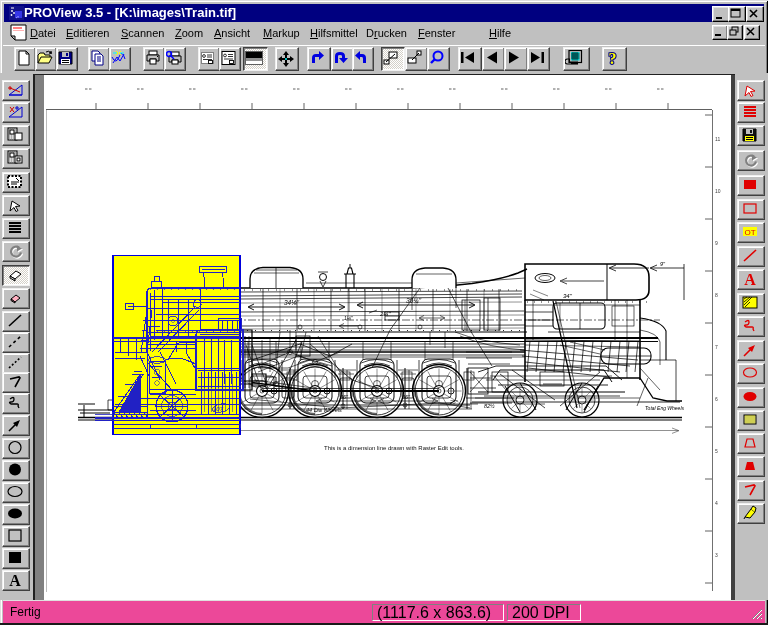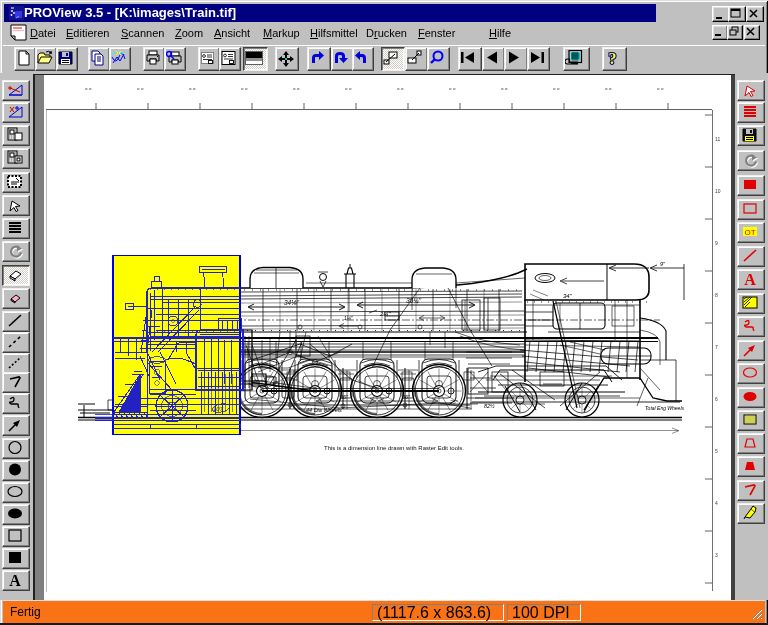--- a/index.html
+++ b/index.html
@@ -1,21 +1,21 @@
 <!DOCTYPE html>
 <html><head>
 <meta charset="utf-8">
 <style>
   html,body{margin:0;padding:0;}
   body{width:768px;height:625px;overflow:hidden;background:#c0c0c0;
        font-family:"Liberation Sans", sans-serif;position:relative;}
   .abs{position:absolute;}
   #frame{left:0;top:0;width:768px;height:625px;background:#c0c0c0;
     box-shadow: inset 1px 1px 0 #dfdfdf, inset -1px -1px 0 #000, inset 2px 2px 0 #fff, inset -2px -2px 0 #808080;}
-  #titlebar{left:4px;top:4px;width:652px;height:18px;background:#000080;color:#fff;
+  #titlebar{left:4px;top:4px;width:760px;height:18px;background:#000080;color:#fff;
     font-weight:bold;font-size:13px;line-height:18px;}
   #titletext{left:20px;top:0px;}
   .tbtn{width:16px;height:14px;background:#c0c0c0;
     border-top:1px solid #fff;border-left:1px solid #fff;
     border-right:1px solid #000;border-bottom:1px solid #000;
     box-shadow:inset -1px -1px 0 #808080, inset 1px 1px 0 #dfdfdf;}
   #menubar{left:3px;top:23px;width:762px;height:20px;background:#c0c0c0;font-size:11px;color:#000;}
   .mi{position:absolute;top:4px;}
   u{text-decoration:underline;}
   #toolbar{left:3px;top:45px;width:762px;height:28px;background:#c0c0c0;
@@ -32,21 +32,21 @@
   .sbtn svg{position:absolute;left:4px;top:1px;}
   .press{border-top:1px solid #404040;border-left:1px solid #404040;
     border-right:1px solid #efefef;border-bottom:1px solid #efefef;
     box-shadow:inset 1px 1px 0 #808080, inset -1px -1px 0 #fff;
     background-image:repeating-conic-gradient(#fff 0% 25%, #d4d0c8 0% 50%);background-size:2px 2px;}
   #lefttools{left:0px;top:73px;width:33px;height:527px;background:#c0c0c0;}
   #righttools{left:735px;top:73px;width:33px;height:527px;background:#c0c0c0;}
   #canvas{left:33px;top:73px;width:702px;height:527px;background:#808080;
     border-left:2px solid #202020;border-top:2px solid #202020;overflow:hidden;}
   #page{left:9px;top:0px;width:687px;height:525px;background:#ffffff;}
-  #status{left:3px;top:600px;width:762px;height:22px;background:#f97316;
+  #status{left:3px;top:600px;width:762px;height:22px;background:#ec4899;
     border-top:1px solid #dfdfdf;font-size:12px;color:#000;}
   .spanel{position:absolute;top:3px;height:15px;border:1px solid #808080;
     border-right-color:#fff;border-bottom-color:#fff;font-size:16px;line-height:15px;padding-left:4px;}
   #grip{right:2px;top:5px;width:14px;height:14px;}
 </style>
 </head>
 <body>
 <div class="abs" id="frame"></div>
 
 <div class="abs" id="canvas">
@@ -876,19 +876,19 @@
         <path d="M3 12 L9 4 L13 7 L8 13 Z" fill="#ffff00" stroke="#000"></path>
         <path d="M9 4 L11 1 L14 3 L13 7" fill="#ffff00" stroke="#000"></path>
         <path d="M3 12 L2 14" stroke="#000"></path>
       </svg>
     </div>
 </div>
 
 <div class="abs" id="status">
   <div class="abs" style="left:7px;top:4px">Fertig</div>
   <div class="abs spanel" style="left:369px;width:126px">(1117.6 x 863.6) mm</div>
-  <div class="abs spanel" style="left:504px;width:68px">100 DPI</div>
+  <div class="abs spanel" style="left:504px;width:68px">200 DPI</div>
   <svg class="abs" id="grip" width="14" height="14">
       <path d="M13 3 L3 13 M13 7 L7 13 M13 11 L11 13" stroke="#808080" stroke-width="1"></path>
       <path d="M13 4 L4 13 M13 8 L8 13 M13 12 L12 13" stroke="#fff" stroke-width="1"></path>
     </svg>
 </div>
 <div class="abs" style="left:0px;top:623px;width:768px;height:2px;background:#1a1a1a"></div>
 
 </body></html>

